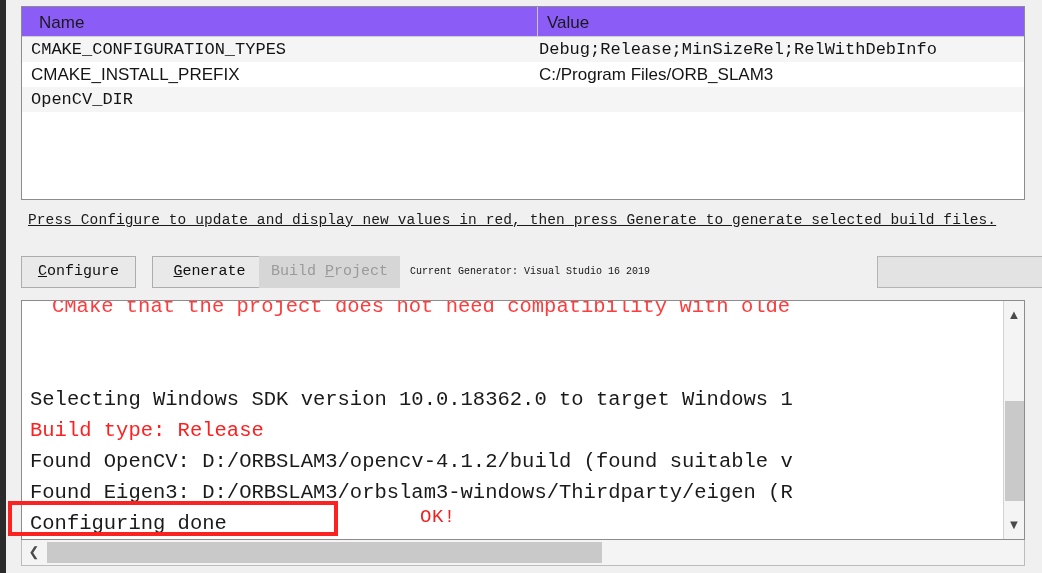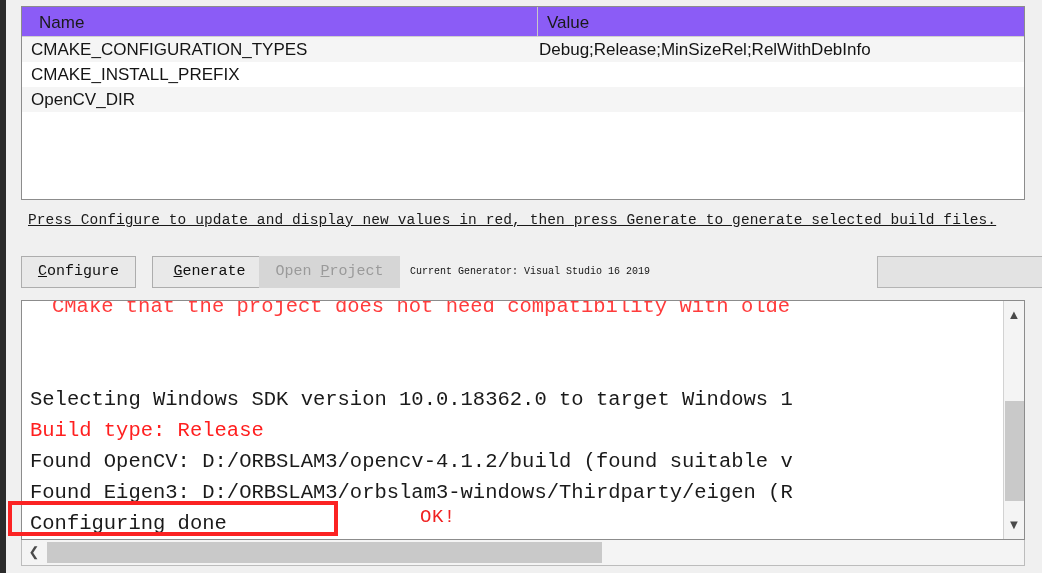--- a/index.html
+++ b/index.html
@@ -53,21 +53,21 @@
   }
   .col-name { width: 508px; border-right: 1px solid #c8c8c8; }
   .col-value { flex: 1; }
 
   .cache-row {
     display: flex;
     height: 25px;
     background: #ffffff;
     box-sizing: border-box;
   }
-  .cache-row.alt { background: #f5f5f5; }
+  .cache-row.alt { background: #f5f5f5; font-family: Liberation Mono, monospace; }
   .cache-row.selected { background: #f9756c; }
   .cache-row .cell {
     font-size: 17px;
     color: #141414;
     padding-left: 9px;
     line-height: 25px;
     box-sizing: border-box;
     white-space: nowrap;
     overflow: hidden;
   }
@@ -277,34 +277,35 @@
       <div class="col col-name">Name</div>
       <div class="col col-value">Value</div>
     </div>
 
     <div class="cache-row alt">
       <div class="cell c-name">CMAKE_CONFIGURATION_TYPES</div>
       <div class="cell c-value">Debug;Release;MinSizeRel;RelWithDebInfo</div>
     </div>
     <div class="cache-row">
       <div class="cell c-name">CMAKE_INSTALL_PREFIX</div>
+      <div class="cell c-value">C:/Program Files/ORB_SLAM3</div>
     </div>
     <div class="cache-row alt">
       <div class="cell c-name">OpenCV_DIR</div>
     </div>
   </div>
 
   <div class="hint-line">Press Configure to update and display new values in red, then press Generate to generate selected build files.</div>
 
   <div class="btn-bar">
     <div class="btn" id="btn-configure"><span class="acc">C</span><span>onfigure</span></div>
 
     <div class="btn" id="btn-generate"><span class="acc">G</span><span>enerate</span></div>
 
-    <div class="btn" id="btn-openproj"><span>Open </span><span class="acc">P</span><span>roject</span></div>
+    <div class="btn" id="btn-openproj"><span>Build </span><span class="acc">P</span><span>roject</span></div>
 
     <div class="generator-text">Current Generator: Visual Studio 16 2019</div>
 
     <div class="progress-field"></div>
   </div>
 
   <div class="log-panel">
     <div class="log-text">
       <div class="log-line clip-top">CMake that the project does not need compatibility with olde</div>
       <div class="log-line blank"></div>

